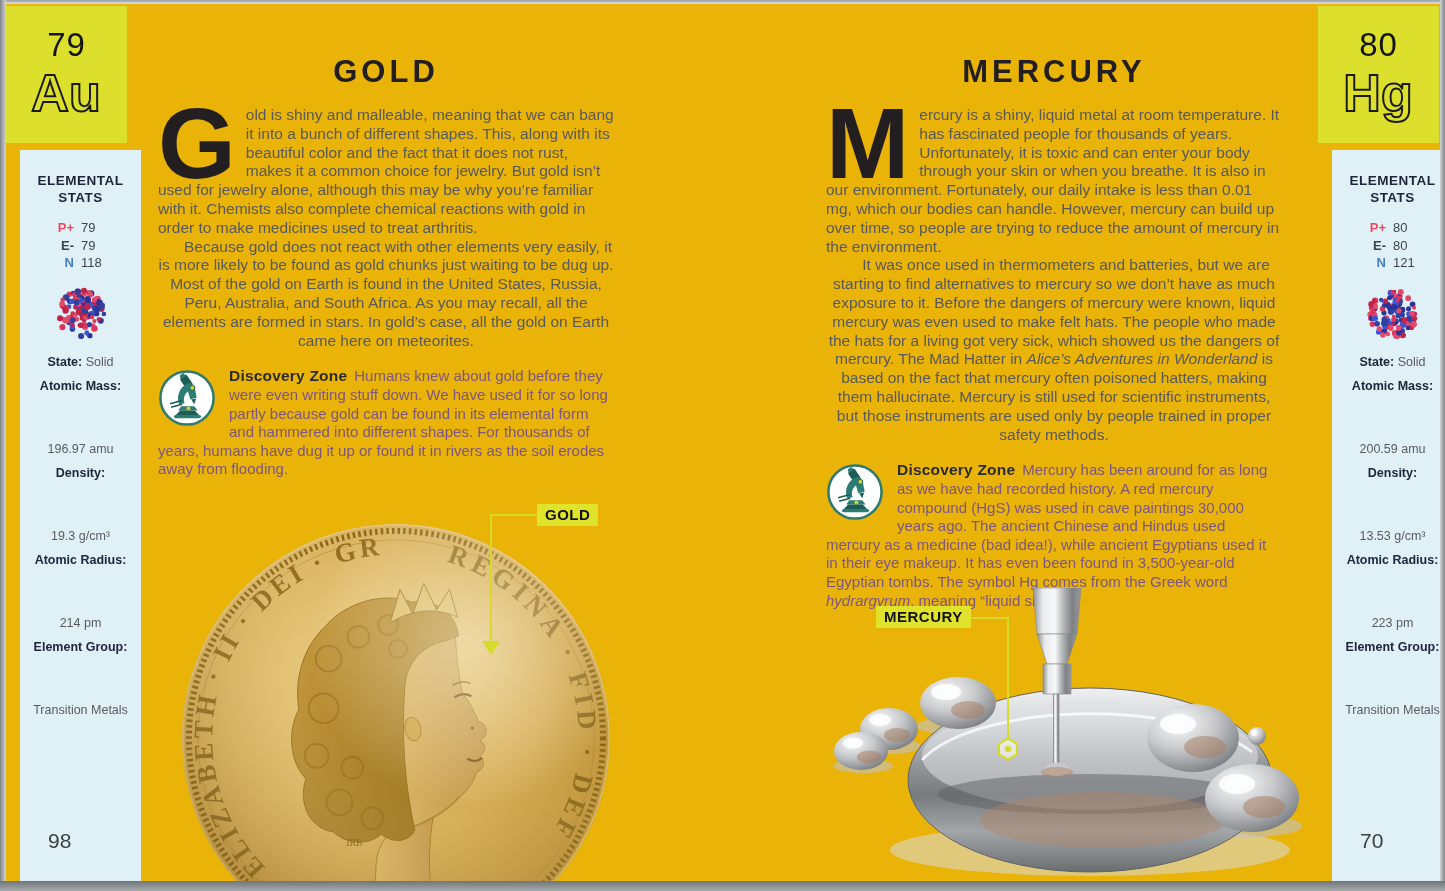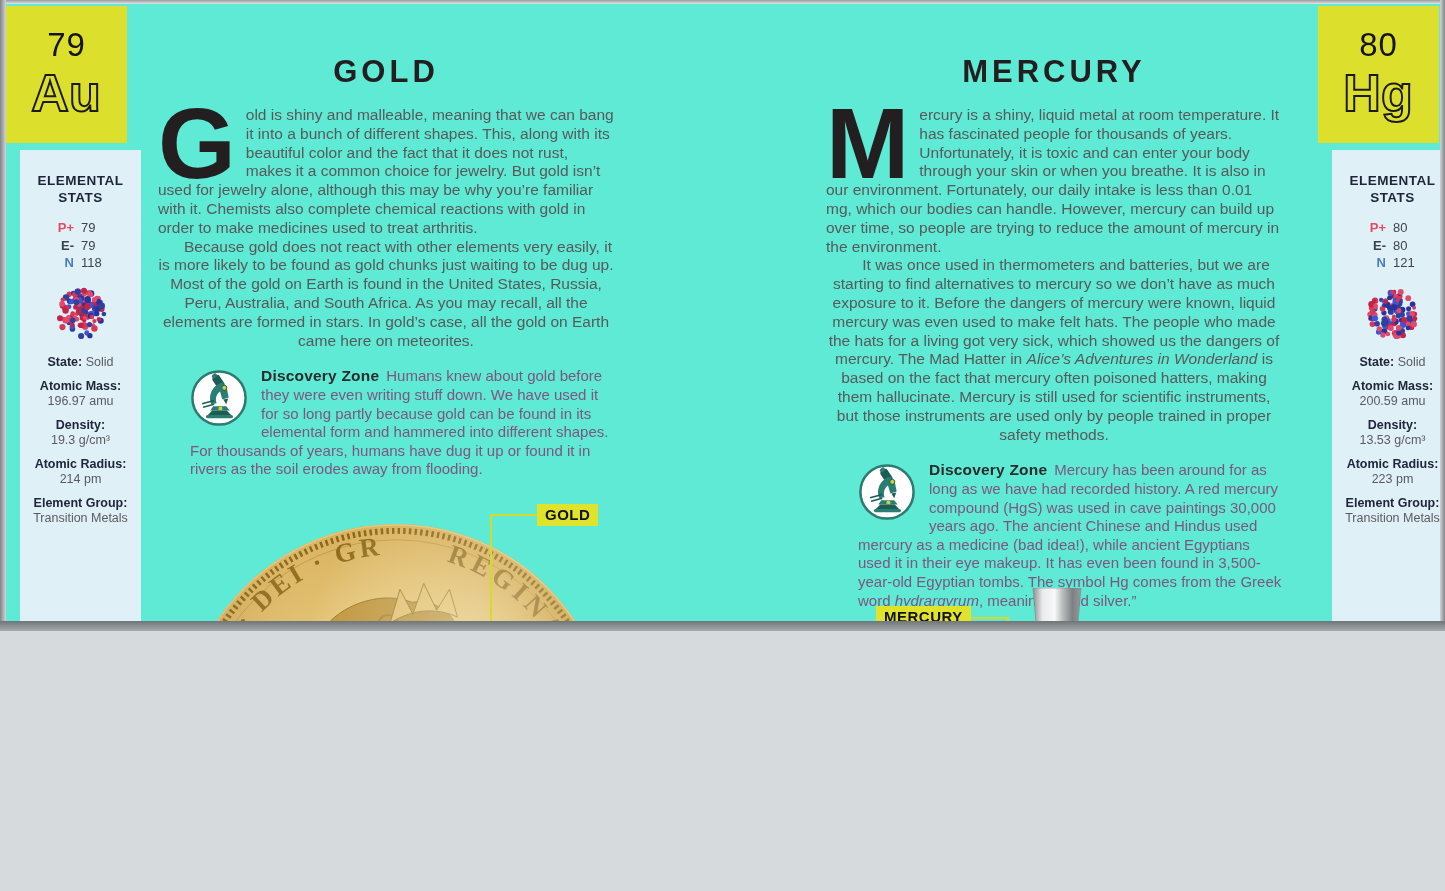--- a/index.html
+++ b/index.html
@@ -1,16 +1,16 @@
 <!DOCTYPE html>
 <html><head>
 <meta charset="utf-8">
 <style>
   html,body{margin:0;padding:0;background:#d7dadc;}
-  .page{position:relative;width:1445px;height:631px;background:#5eead4;overflow:hidden;
+  .page{position:relative;width:1445px;height:891px;background:#eab308;overflow:hidden;
         font-family:"Liberation Sans",sans-serif;text-decoration:underline;-webkit-font-smoothing:antialiased;}
   
   .edge{position:absolute;z-index:30;}
   .edge.top{left:0;top:0;width:100%;height:4px;background:linear-gradient(#999da0,#e2e4e5);}
   .edge.left{left:0;top:0;width:6px;height:100%;background:linear-gradient(90deg,#808488,#d2d5d7);}
   .edge.right{right:0;top:0;width:5px;height:100%;background:linear-gradient(270deg,#808488,#d2d5d7);}
   .edge.bottom{left:0;bottom:0;width:100%;height:10px;background:linear-gradient(#6f7478,#a6abae);}
 
   
   .sidebar{position:absolute;top:6px;width:121px;}
@@ -24,31 +24,31 @@
                 letter-spacing:.5px;padding:0 12px;}
   .particles{margin-top:13px;font-size:13px;line-height:17.5px;}
   .particle{display:flex;justify-content:center;gap:7px;}
   .p-label{width:24px;text-align:right;font-weight:700;}
   .p-label.p{color:#e8495f;} .p-label.e{color:#3c4249;} .p-label.n{color:#4a7cc2;}
   .p-val{width:30px;text-align:left;color:#3f444b;}
   .nucleus{margin-top:14px;}
   .stat{margin-top:9px;font-size:12.5px;line-height:15px;color:#5a5b60;padding:0 2px;}
   .stat .lbl{font-weight:700;color:#20273d;}
   .stat.block .lbl{display:block;}
-  .stat.block .val{display:block;padding:0 4px;}
+  .stat.block .val{display:block;padding:0 4px;margin-top:48px;}
   .pagenum{position:absolute;bottom:30px;left:0;width:100%;text-align:left;font-size:21px;color:#3a3f45;padding-left:28px;}
 
   
   .main{position:absolute;top:54px;width:456px;}
   .main.left{left:158px;} .main.right{left:826px;}
   .title{margin:0 0 16px 0;text-align:center;font-size:31px;letter-spacing:4px;color:#231f20;font-weight:700;}
   .body-text{margin:0;font-size:15.5px;line-height:18.8px;color:#58595b;}
   .indent{text-indent:24px;text-align:center;}
   .dropcap{float:left;font-size:100px;line-height:74px;font-weight:700;color:#231f20;margin:0 10px 0 0;}
-  .discovery{margin-top:17px;margin-left:32px;}
+  .discovery{margin-top:17px;}
   .discovery::after{content:"";display:block;clear:both;}
   .disc-icon{float:left;width:58px;height:58px;margin:2px 13px 12px 0;}
   .disc-text{margin:0;font-size:15px;line-height:18.6px;color:#7d5680;}
   .disc-text strong{color:#2b2b2e;font-size:15.5px;letter-spacing:.2px;margin-right:7px;}
   em{font-style:italic;}
 
   
   .callout-label{position:absolute;background:#dfe32b;color:#111;font-weight:700;font-size:15px;
                  letter-spacing:.5px;padding:2px 8px 3px 8px;z-index:6;}
   #gold-callout-label{left:537px;top:504px;}

